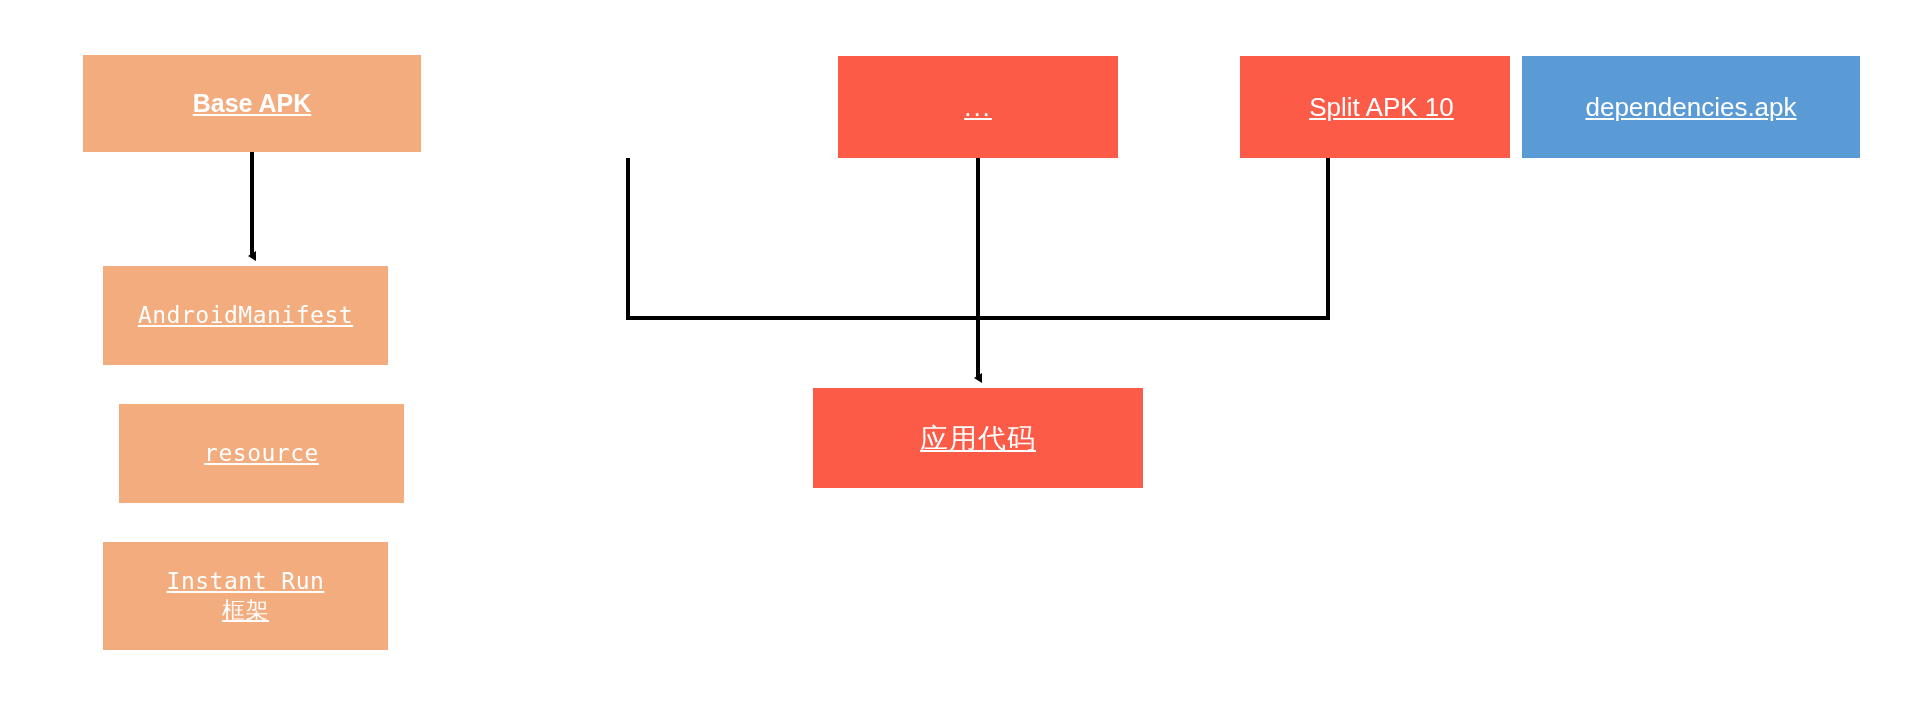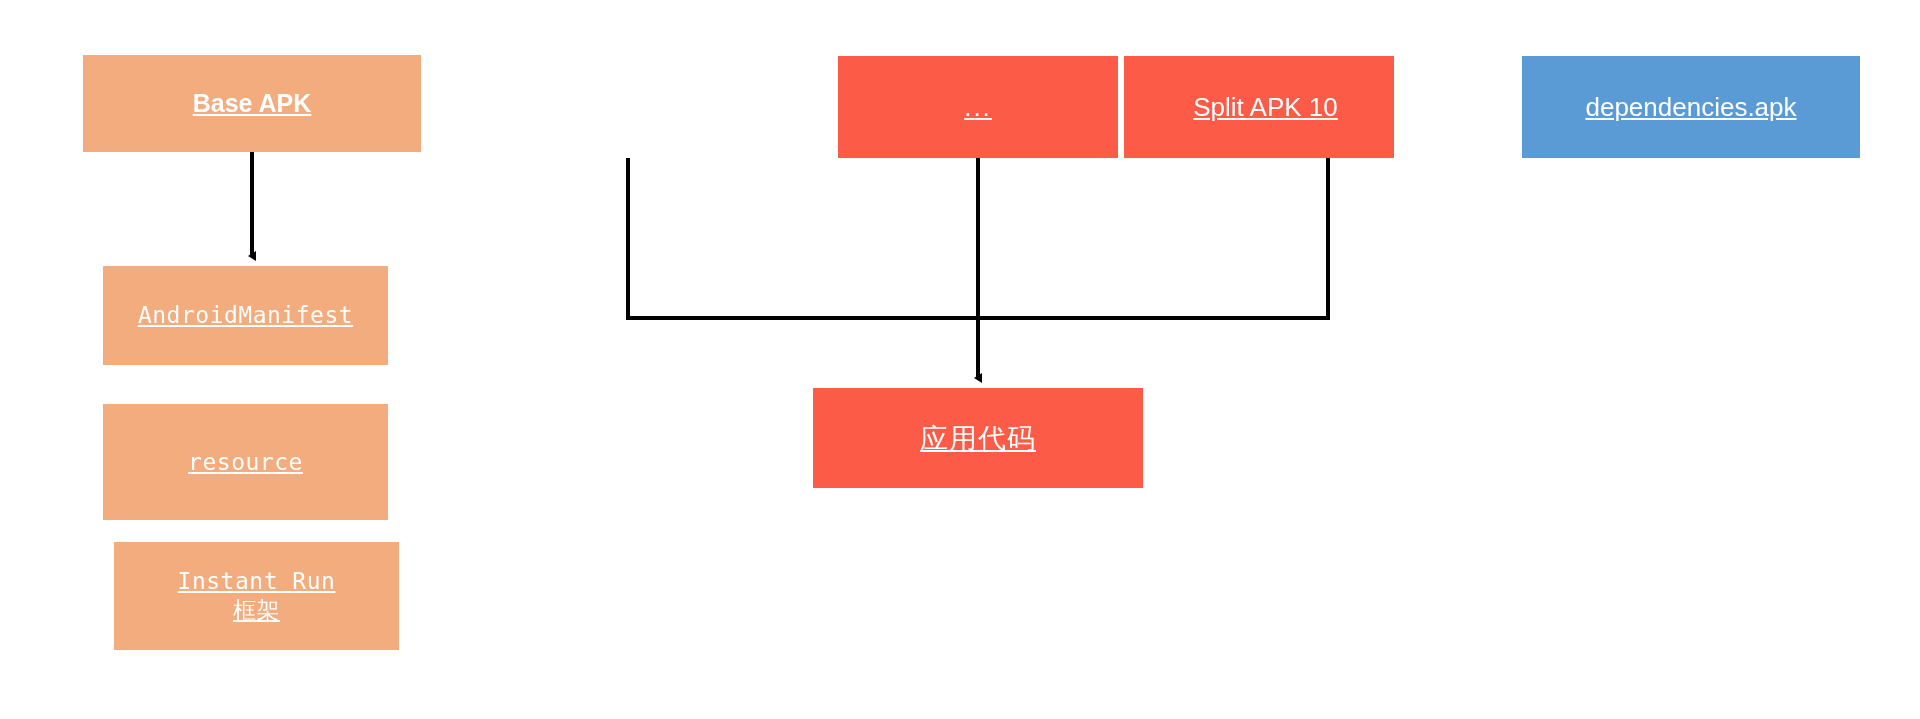--- a/index.html
+++ b/index.html
@@ -42,34 +42,34 @@
   
   .node--mono {
     left: 103px;
     width: 285px;
     background: #F2AC7D;
     font-family: "DejaVu Sans Mono", monospace;
     font-size: 23px;
     letter-spacing: 0.5px;
   }
   .node--manifest { top: 266px; height: 99px; }
-  .node--resource { top: 404px; height: 116px; }
-  .node--instantrun { top: 542px; height: 108px; font-size: 23px; margin-left: 11px; }
+  .node--resource { top: 404px; height: 99px; margin-left: 16px; }
+  .node--instantrun { top: 542px; height: 108px; font-size: 23px; }
 
   
   .node--red {
     background: #FB5B47;
     font-family: "Liberation Sans", sans-serif;
     font-size: 26px;
     top: 56px;
     height: 102px;
   }
   .node--split1 { left: 480px;  width: 305px; }
   .node--ellipsis { left: 838px;  width: 280px; font-size: 26px; letter-spacing: 2px; }
-  .node--split10 { left: 1124px; width: 270px; padding-left: 13px; }
+  .node--split10 { left: 1240px; width: 270px; padding-left: 13px; }
 
   
   .node--blue {
     left: 1522px; top: 56px; width: 338px; height: 102px;
     background: #5B9BD5;
     font-family: "Liberation Sans", sans-serif;
     font-size: 26px;
   }
 
   

